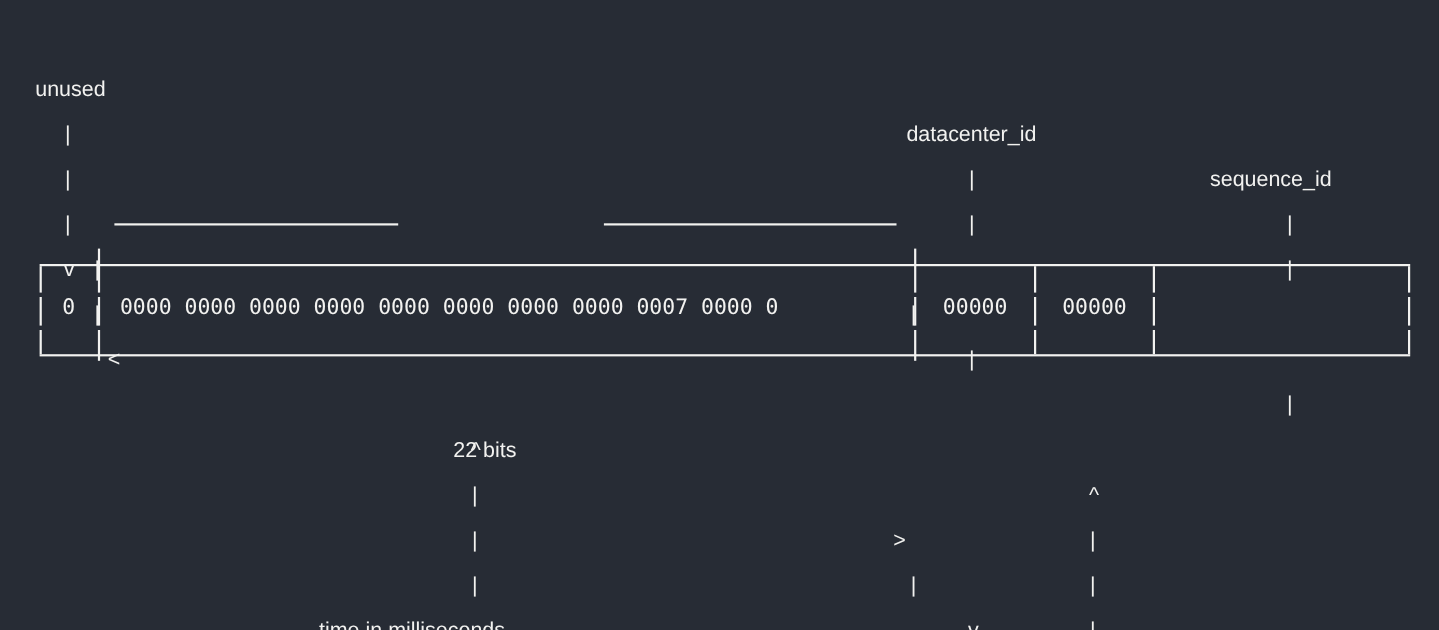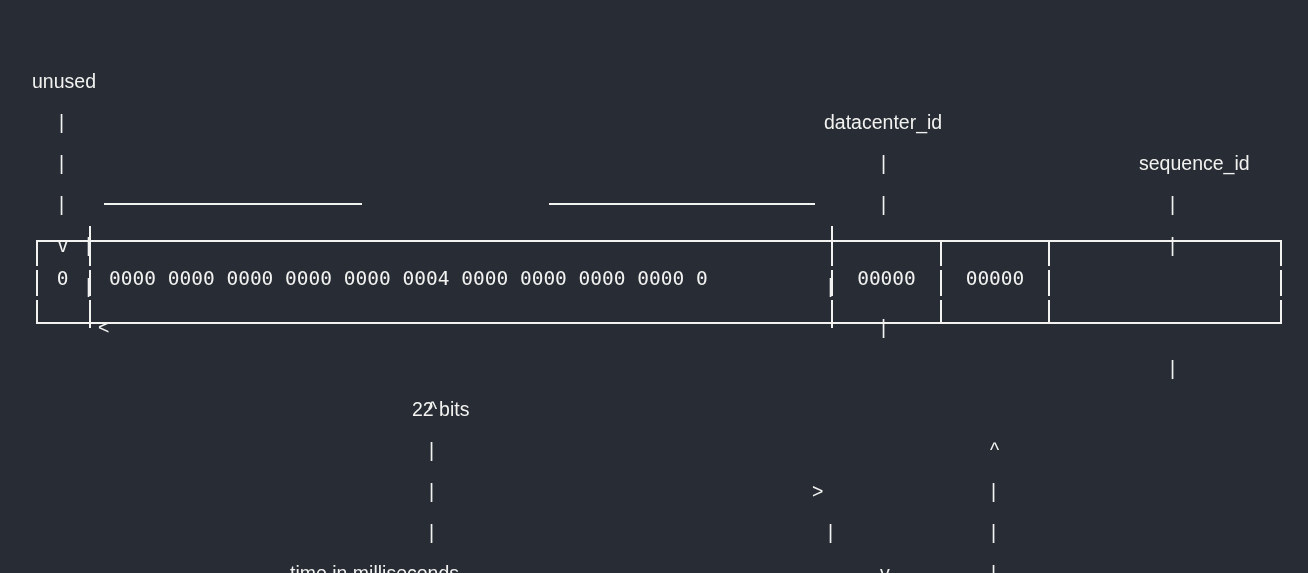--- a/index.html
+++ b/index.html
@@ -32,21 +32,21 @@
   }
 </style>
 </head>
 <body style="background: rgb(39, 44, 53);">
 
 <div id="canvas" style="background: rgb(39, 44, 53); color: rgb(242, 242, 240); font-size: 19.5px; line-height: 41px;">
 
   <div class="row" style="top:20px;">
     <span style="position:absolute;left:32px;">unused</span>
     <span style="position:absolute;left:797px;margin-left:27px;">datacenter_id</span>
-    <span style="position:absolute;left:1100px;margin-left:39px;">sequence_id</span>
+    <span style="position:absolute;left:1100px;">sequence_id</span>
   </div>
 
   <div class="row" style="top:61px;">
     <span style="position:absolute;left:59px;">|</span>
     <span style="position:absolute;left:881px;">|</span>
     <span style="position:absolute;left:1170px;">|</span>
   </div>
 
   <div class="row" style="top:102px;">
     <span style="position:absolute;left:59px;">|</span>
@@ -96,21 +96,21 @@
 
     <span class="sep" style="position:absolute;left:904px;top:2px;width:2px;height:24px;background:#f2f2f0;"></span>
     <span class="sep" style="position:absolute;left:904px;top:30px;width:2px;height:26px;background:#f2f2f0;"></span>
     <span class="sep" style="position:absolute;left:904px;top:60px;width:2px;height:22px;background:#f2f2f0;"></span>
 
     <span class="sep" style="position:absolute;left:1012px;top:2px;width:2px;height:24px;background:#f2f2f0;"></span>
     <span class="sep" style="position:absolute;left:1012px;top:30px;width:2px;height:26px;background:#f2f2f0;"></span>
     <span class="sep" style="position:absolute;left:1012px;top:60px;width:2px;height:22px;background:#f2f2f0;"></span>
 
     <span style="position:absolute;left:0;top:18px;width:53px;text-align:center;white-space:pre;">0</span>
-    <span style="position:absolute;left:73px;top:18px;white-space:pre;">0000 0000 0000 0000 0000 0004 0000 0000 0000 0000 0</span>
+    <span style="position:absolute;left:73px;top:18px;white-space:pre;">0000 0000 0000 0000 0000 0000 0000 0000 0007 0000 0</span>
     <span style="position:absolute;left:797px;top:18px;width:107px;text-align:center;white-space:pre;">00000</span>
     <span style="position:absolute;left:906px;top:18px;width:106px;text-align:center;white-space:pre;">00000</span>
   </div>
 
   <div class="row" style="top:348px;">
     <span style="position:absolute;left:428px;">^</span>
     <span style="position:absolute;left:990px;">^</span>
   </div>
   <div class="row" style="top:389px;">
     <span style="position:absolute;left:429px;">|</span>

